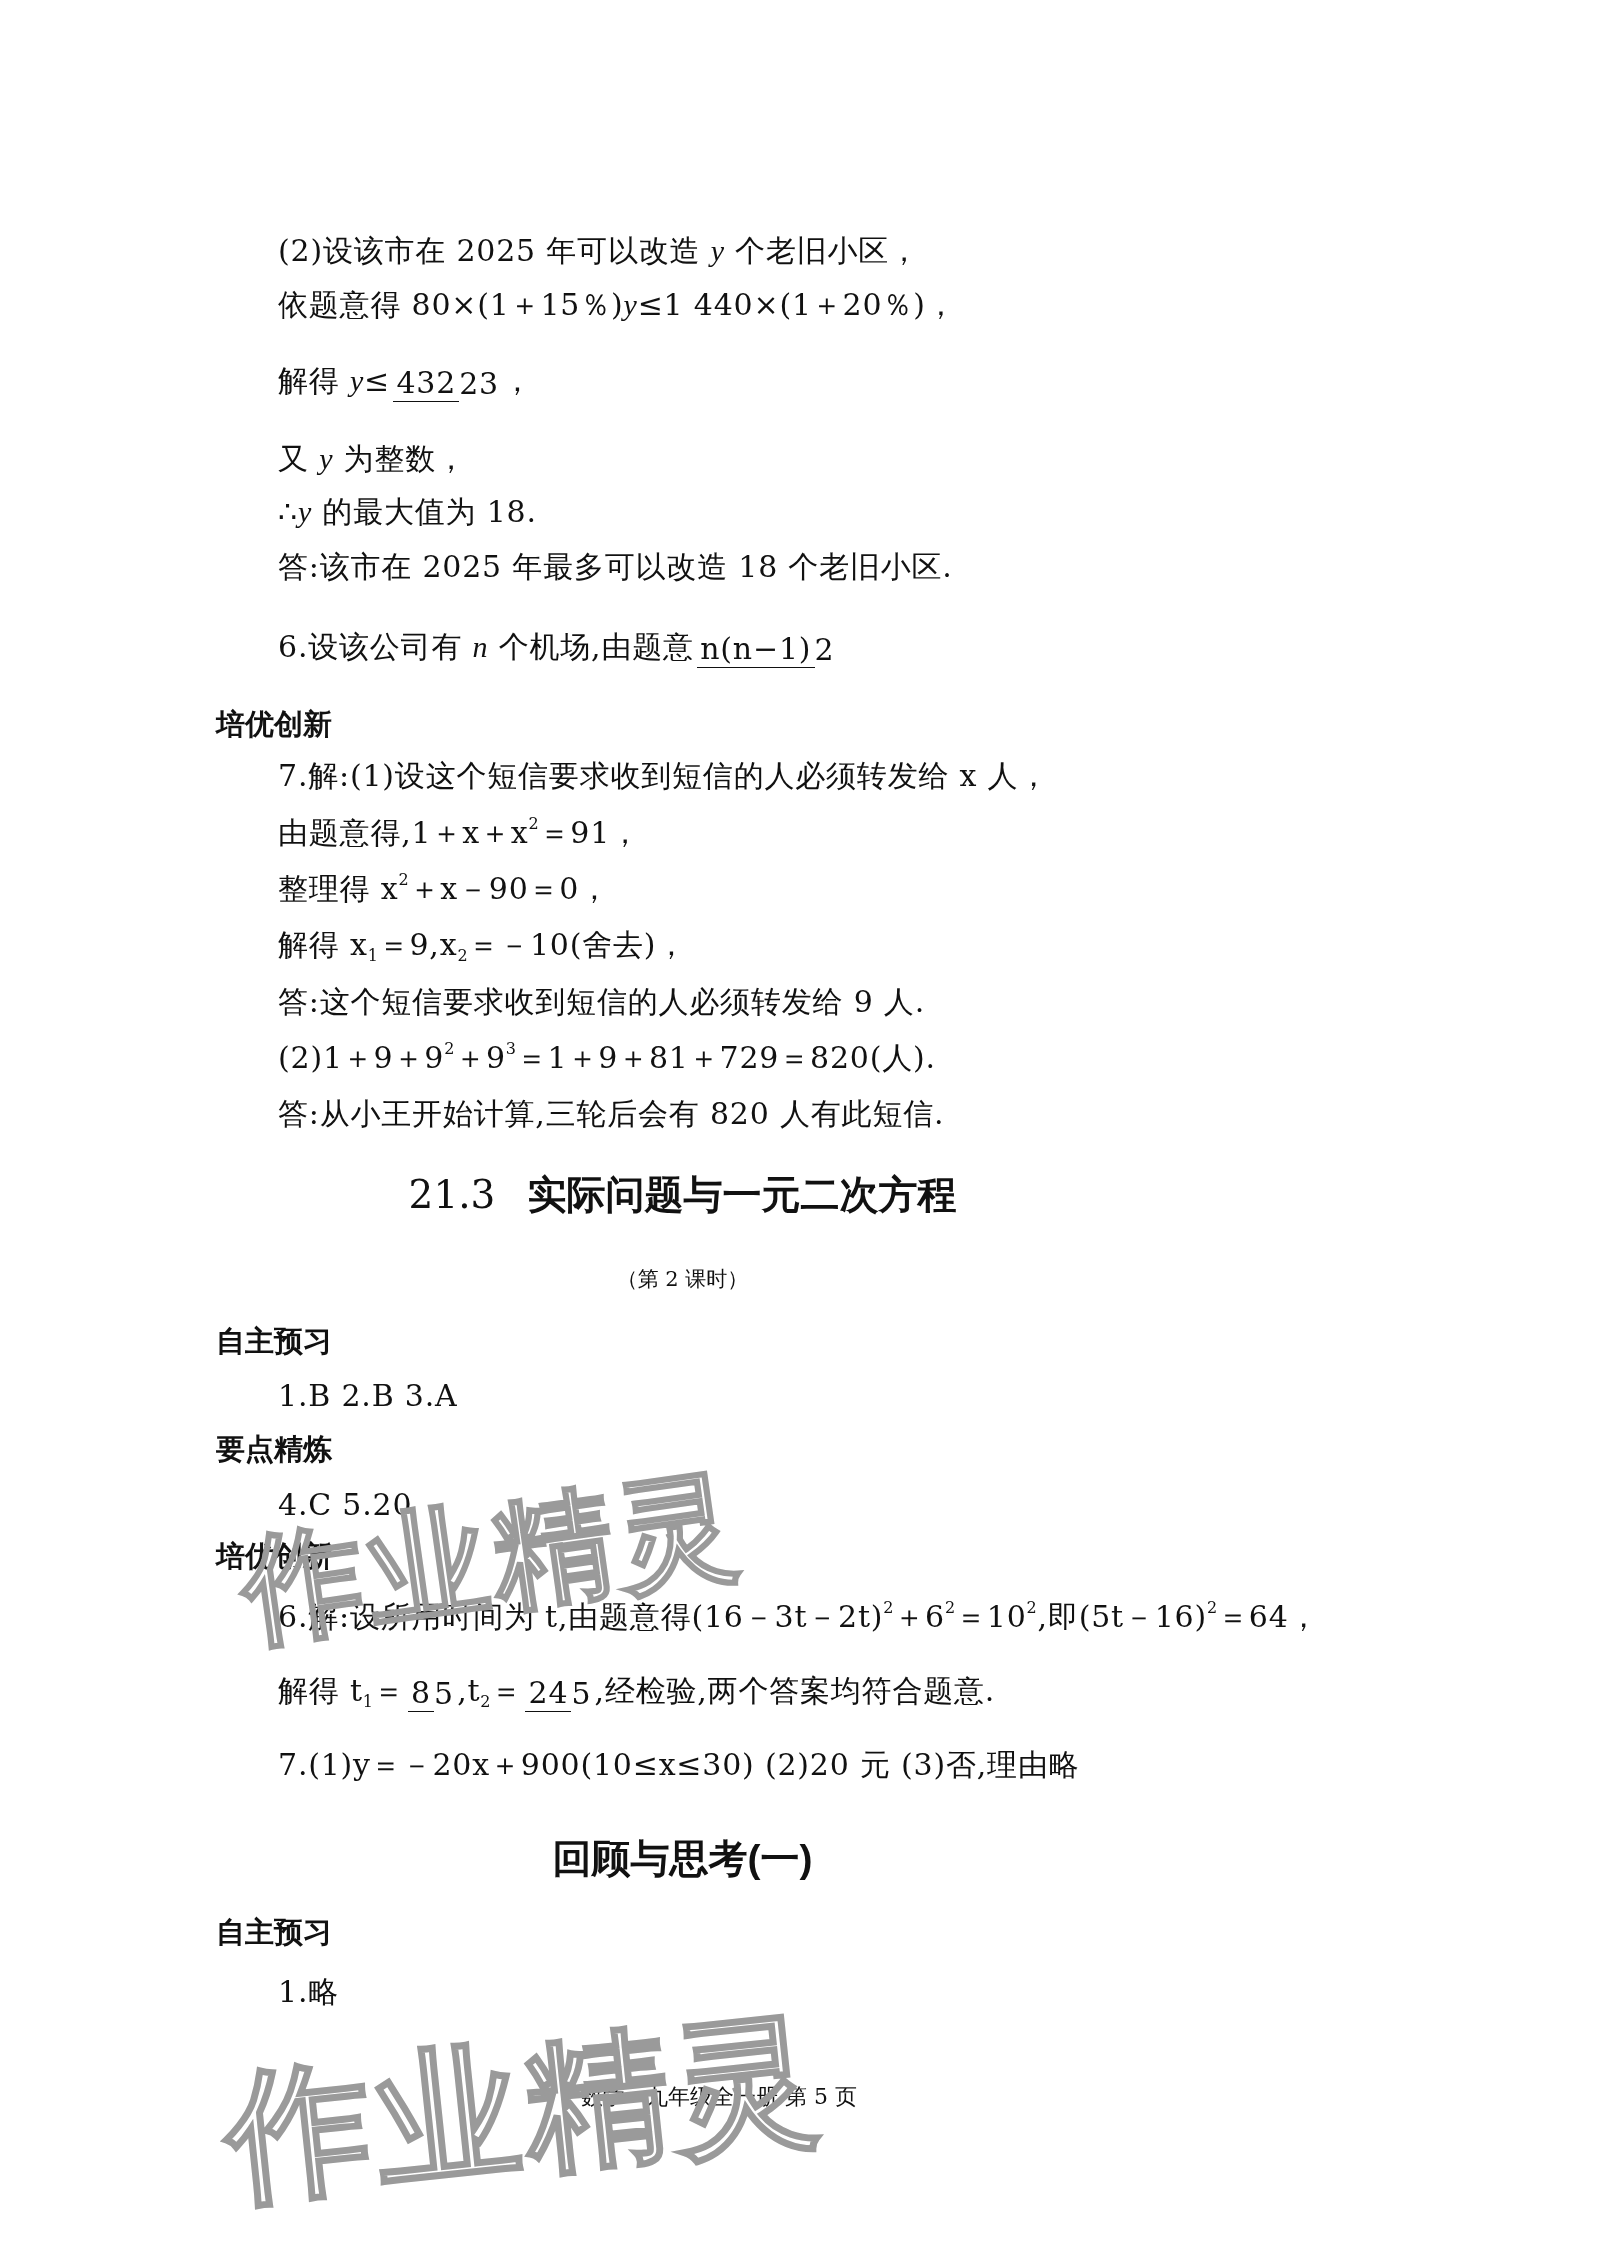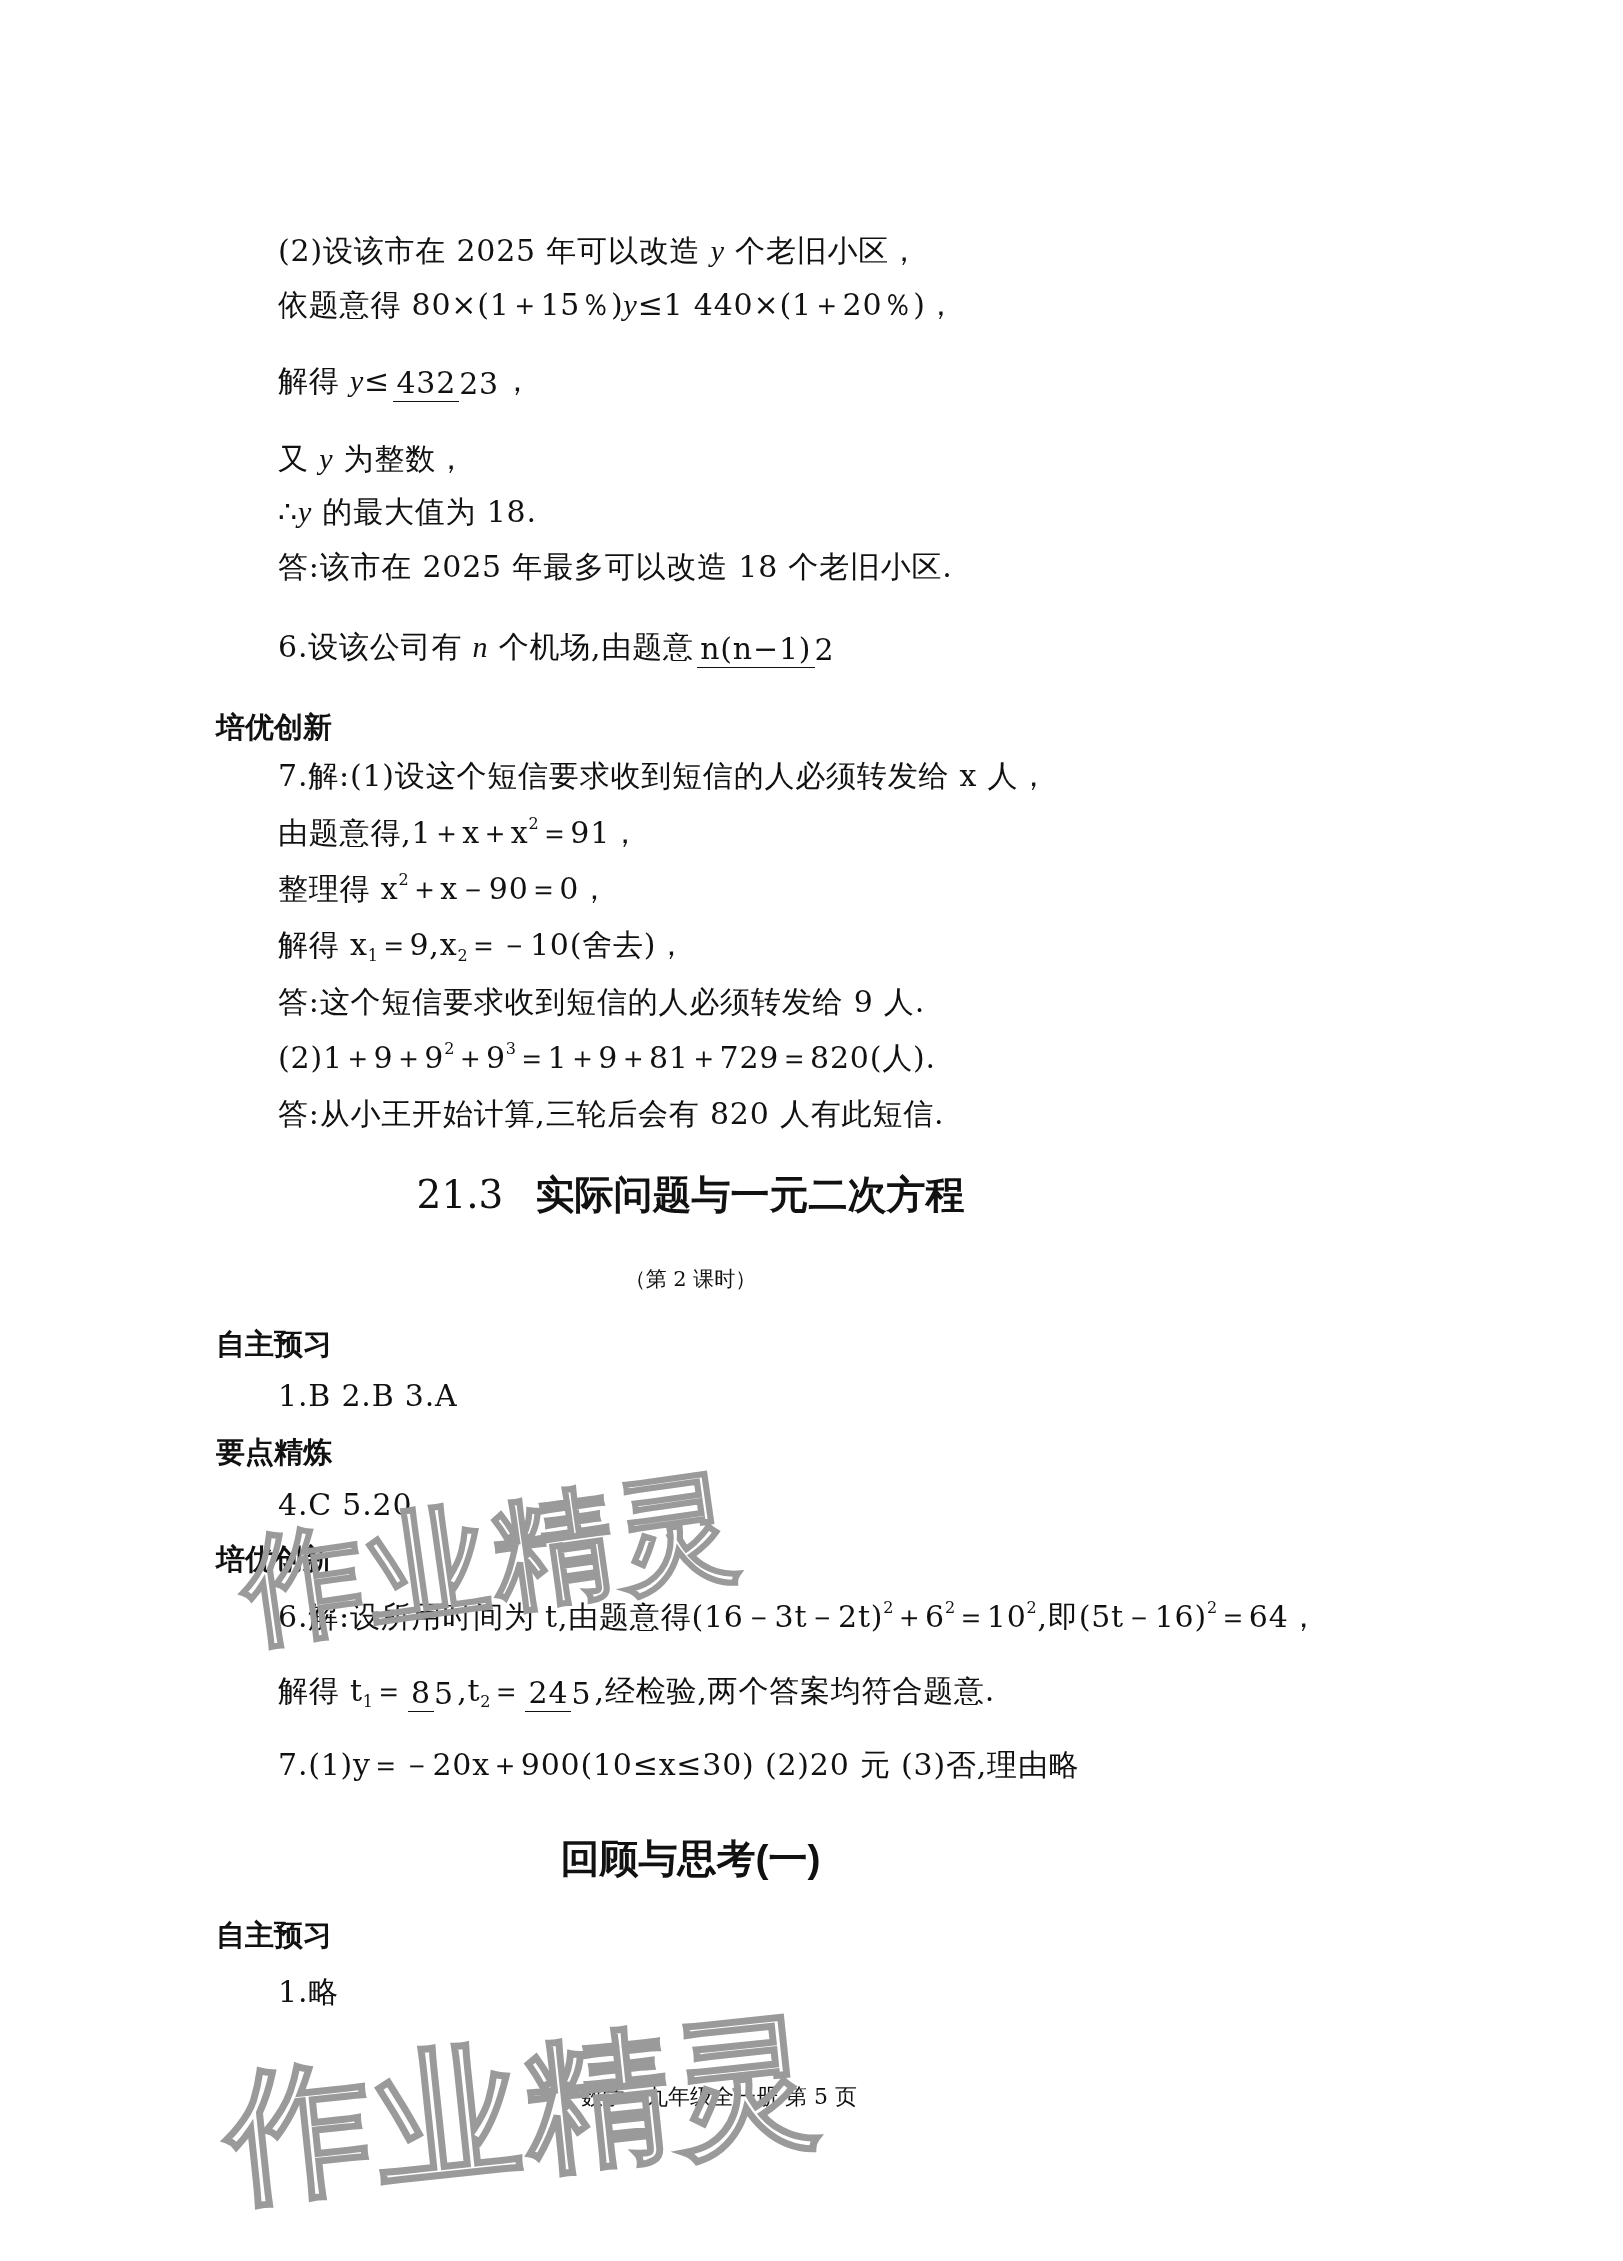--- a/index.html
+++ b/index.html
@@ -1,25 +1,25 @@
 <!DOCTYPE html>
 <html style="font-size:13px"><head>
 <meta charset="utf-8">
 <style>
   html,body{margin:0;padding:0;background:#fff;}
   body{width:1623px;height:2261px;position:relative;overflow:hidden;
        font-family:"DejaVu Serif","Liberation Serif",serif;color:#111;}
   .ln{position:absolute;left:278px;font-size:30px;line-height:40px;white-space:nowrap;letter-spacing:0.8px;}
-  .h{position:absolute;left:216px;font-family:Liberation Serif, serif;font-weight:bold;font-size:29px;line-height:40px;}
+  .h{position:absolute;left:216px;font-family:Liberation Mono, monospace;font-weight:bold;font-size:29px;line-height:40px;}
   i.v{font-style:italic;font-family:"Liberation Serif",serif;}
   sup{font-size:16px;vertical-align:14.5px;line-height:0;}
   sub{font-size:16px;vertical-align:-6.4px;line-height:0;}
   .frac{display:inline-flex;align-items:center;vertical-align:middle;margin:0 3.2px;line-height:37px;}
   .frac .num{border-bottom:1.6px solid #111;padding:0 3.2px;}
-  .title{position:absolute;left:12px;width:1357px;text-align:center;}
+  .title{position:absolute;left:4px;width:1357px;text-align:center;}
   .t1{top:1171px;font-size:39px;line-height:48px;font-family:"DejaVu Sans","Liberation Sans",sans-serif;font-weight:bold;}
   .t1 .num{font-family:"DejaVu Serif",serif;font-weight:normal;margin-right:32px;}
   .t2{top:1259px;font-size:21px;line-height:40px;}
   .t3{top:1835px;font-size:39px;line-height:48px;font-family:Liberation Sans, sans-serif;font-weight:bold;}
   .footer{position:absolute;top:2078px;left:0;width:1438px;text-align:center;font-size:22px;line-height:37px;}
   .wm{position:absolute;font-family:"DejaVu Sans",sans-serif;font-weight:bold;color:transparent;
       -webkit-text-stroke:2.4px #9a9a9a;letter-spacing:4.8px;pointer-events:none;}
 </style>
 </head>
 <body>

